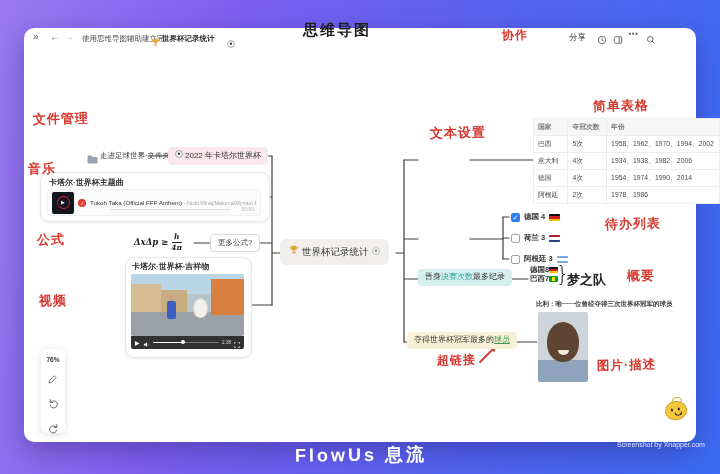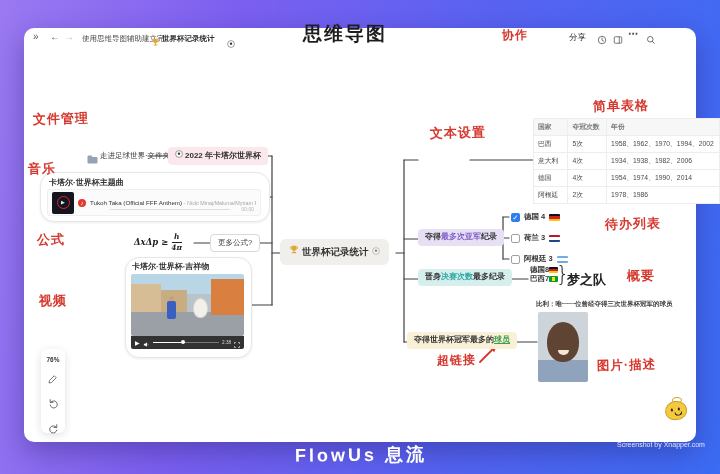--- a/index.html
+++ b/index.html
@@ -9,25 +9,25 @@
   #window{position:absolute;left:24px;top:28px;width:672px;height:414px;background:#fff;
     border-radius:10px;box-shadow:0 10px 28px rgba(28,18,90,.35)}
   .abs{position:absolute}
   
   .ann{position:absolute;color:#d6382e;font-weight:bold;transform:rotate(-1.5deg);white-space:nowrap;z-index:6;letter-spacing:1px}
   .htitle{position:absolute;color:#1d1d1d;font-weight:bold;white-space:nowrap;z-index:6;letter-spacing:2px}
   
   .tb{position:absolute;color:#555;z-index:5;white-space:nowrap}
   .tb-ic{display:inline-block;vertical-align:middle}
   
-  .mm-node{position:absolute;border-radius:4px;padding:3px 7px;font-size:8px;font-weight:bold;color:#333;
+  .mm-node{position:absolute;border-radius:4px;padding:3px 7px;font-size:8px;font-weight:normal;color:#333;
     white-space:nowrap;line-height:1.35;z-index:4}
   .central{background:#f1efec;border-radius:6px;padding:6px 9px;font-size:9.5px;display:flex;align-items:center;gap:3px}
   .plain-node{background:#fff;border:1px solid #d9d9d9;font-weight:normal;color:#444}
-  .card{position:absolute;background:#fff;border:1px solid #e7e7e7;border-radius:14px;
+  .card{position:absolute;background:#fff;border:1px solid #e7e7e7;border-radius:9px;
     box-shadow:0 1px 3px rgba(0,0,0,.07);z-index:4}
   .card-title{font-size:8px;font-weight:bold;color:#333;white-space:nowrap}
   
   #lines{position:absolute;left:0;top:0;z-index:3}
   
   .stable{position:absolute;left:533px;top:118px;border-collapse:collapse;z-index:4;background:#fff;
     font-size:6.8px;color:#4a4a4a;border:1px solid #e6e6e6}
   .stable th{background:#f7f7f7;color:#7c7c7c;font-weight:bold;text-align:left}
   .stable th,.stable td{border:1px solid #ededed;padding:3px 4px;white-space:nowrap}
   
@@ -162,21 +162,21 @@
       </svg>
   </span>
   <span class="tb" style="left:628px;top:28px;font-size:10px;color:#555;font-weight:bold">⋯</span>
   <span class="tb tb-ic" style="left:646px;top:31px">
     <svg width="10" height="10" viewBox="0 0 20 20">
         <circle cx="8.5" cy="8.5" r="5.5" fill="none" stroke="#555" stroke-width="1.7"></circle>
         <path d="M12.7 12.7l4 4" stroke="#555" stroke-width="1.7" stroke-linecap="round"></path>
       </svg>
   </span>
 
-  <span class="htitle" style="left:303px;top:21px;font-size:19px">思维导图</span>
+  <span class="htitle" style="left:303px;top:21px;font-size:15px">思维导图</span>
 
   <span class="ann" style="left:33px;top:110px;font-size:13px">文件管理</span>
   <span class="ann" style="left:28px;top:160px;font-size:13px">音乐</span>
   <span class="ann" style="left:37px;top:231px;font-size:13px">公式</span>
   <span class="ann" style="left:39px;top:292px;font-size:13px">视频</span>
   <span class="ann" style="left:430px;top:124px;font-size:13px">文本设置</span>
   <span class="ann" style="left:593px;top:97px;font-size:13px">简单表格</span>
   <span class="ann" style="left:605px;top:215px;font-size:13px">待办列表</span>
   <span class="ann" style="left:627px;top:267px;font-size:13px">概要</span>
   <span class="ann" style="left:437px;top:352px;font-size:12px">超链接</span>
@@ -255,23 +255,20 @@
           <path fill="#dfa63c" d="M6 2h12v4c0 4.4-2.3 7.2-4.8 8v3H17v3H7v-3h3.8v-3C8.3 13.2 6 10.4 6 6V2z"></path>
           <path fill="#e6b74f" d="M2 4h4v2c0 2.4.6 4.2 1.6 5.6C4 10.8 2 8.6 2 5.6V4zm20 0h-4v2c0 2.4-.6 4.2-1.6 5.6C20 10.8 22 8.6 22 5.6V4z"></path>
         </svg></span>
     <span>世界杯记录统计</span>
     <span><svg width="8" height="8" viewBox="0 0 20 20">
           <circle cx="10" cy="10" r="8.5" fill="#f3f3f3" stroke="#999" stroke-width="1.4"></circle>
           <path d="M10 5.6l3.2 2.3-1.2 3.8H8L6.8 7.9z" fill="#888"></path>
         </svg></span>
   </div>
 
-  <div class="mm-node" style="left:418px;top:229px;background:#e7e0f5">
-    <span>夺得</span><span class="hl-purple">最多次亚军</span><span>纪录</span>
-  </div>
   <div class="mm-node" style="left:407px;top:332px;background:#f8f1d7">
     <span>夺得世界杯冠军最多的</span><span class="hl-green">球员</span>
   </div>
   <div class="mm-node" style="left:418px;top:269px;background:#d7efec">
     <span>晋身</span><span class="hl-teal">决赛次数</span><span>最多纪录</span>
   </div>
 
   <table class="stable">
     <tbody>
         <tr>

